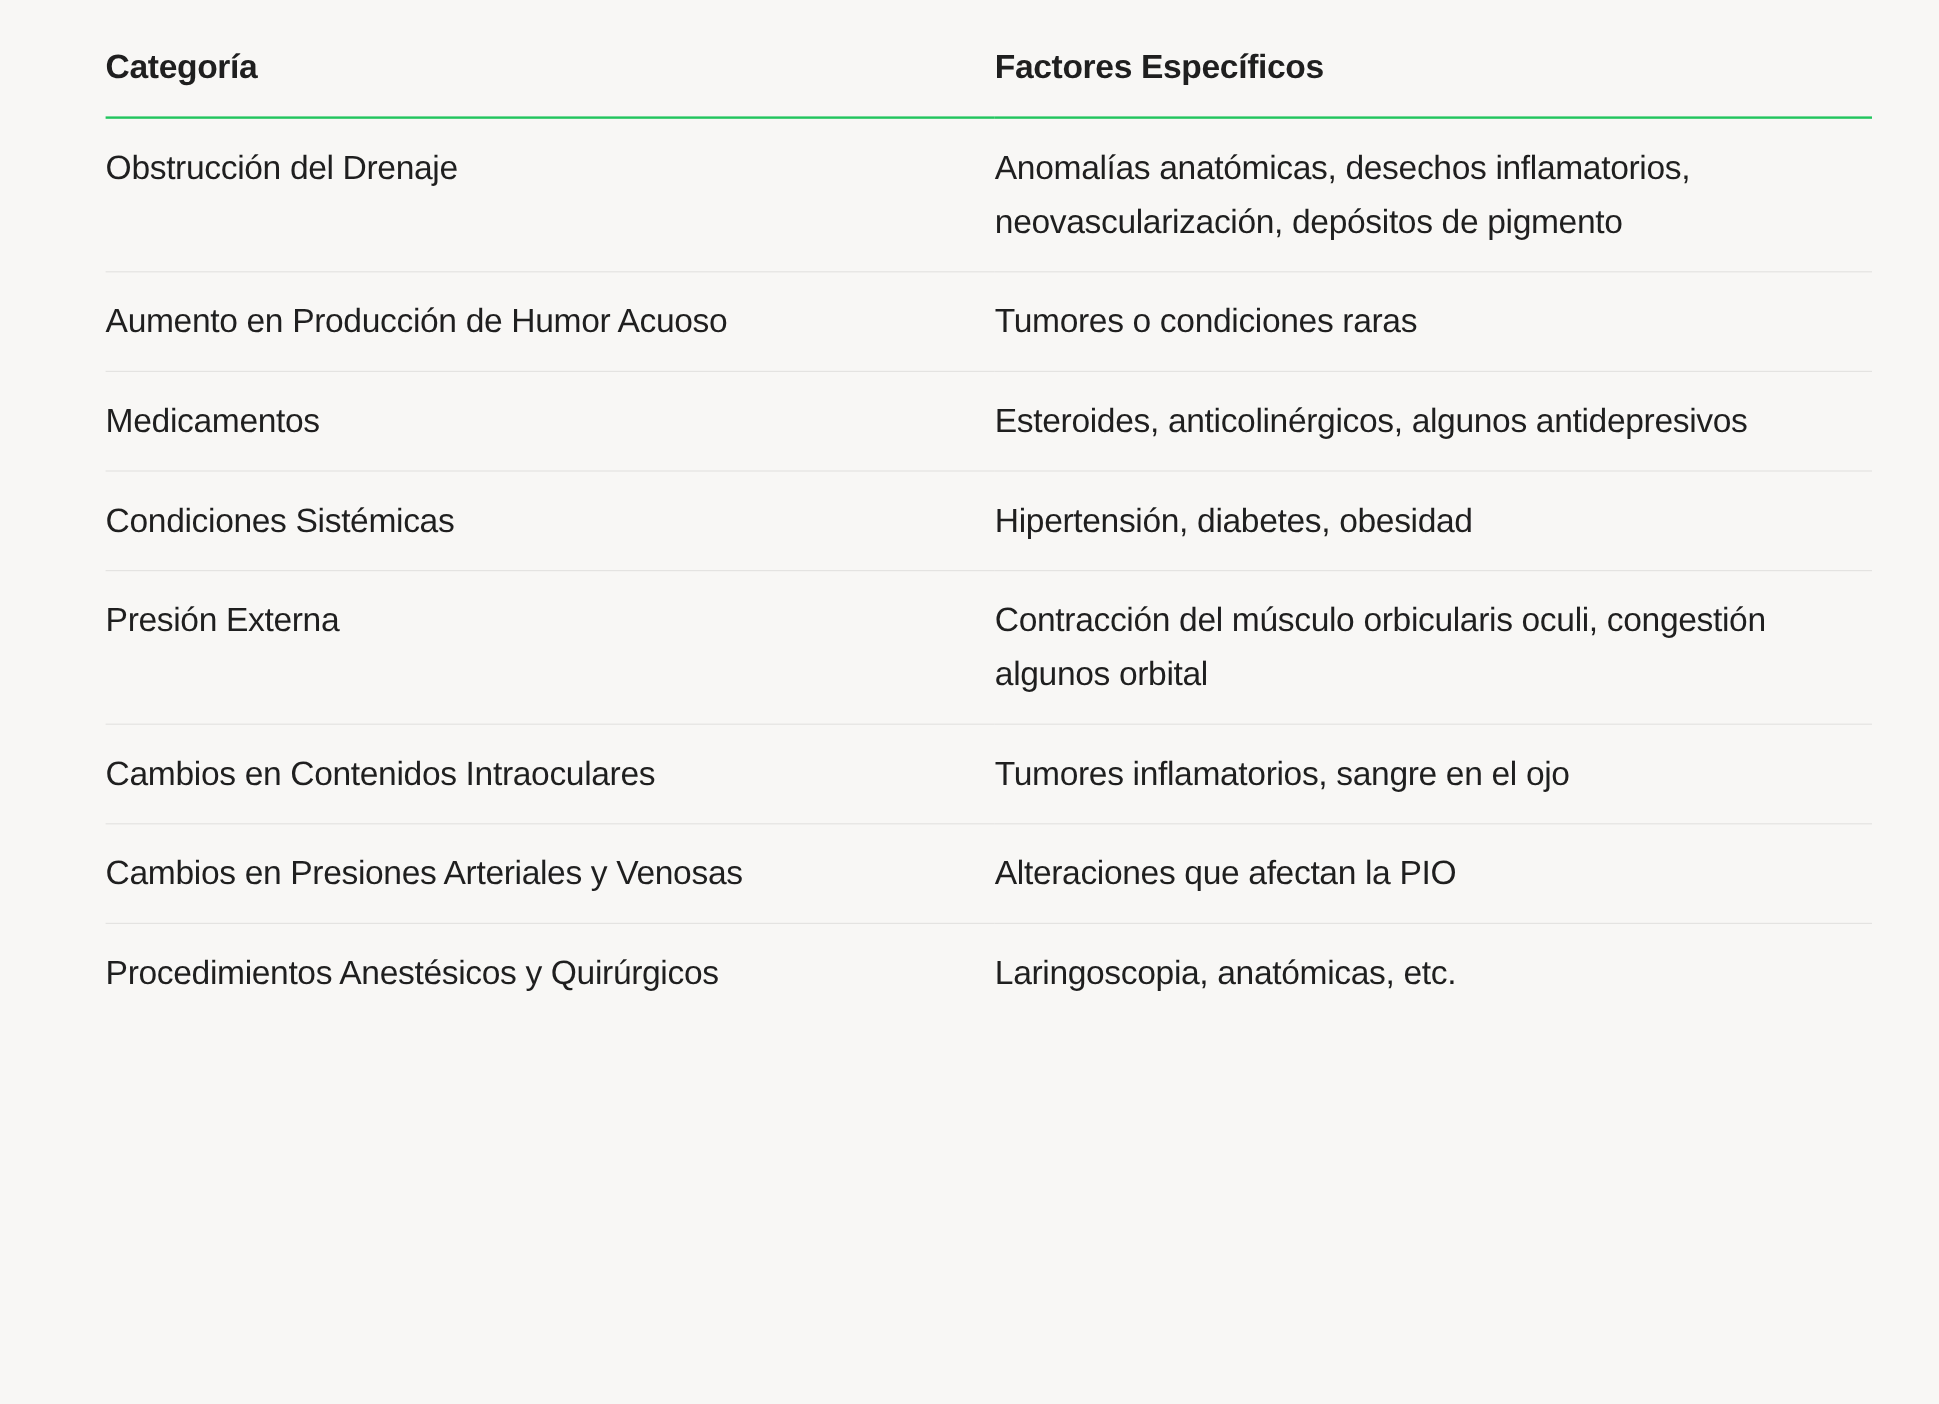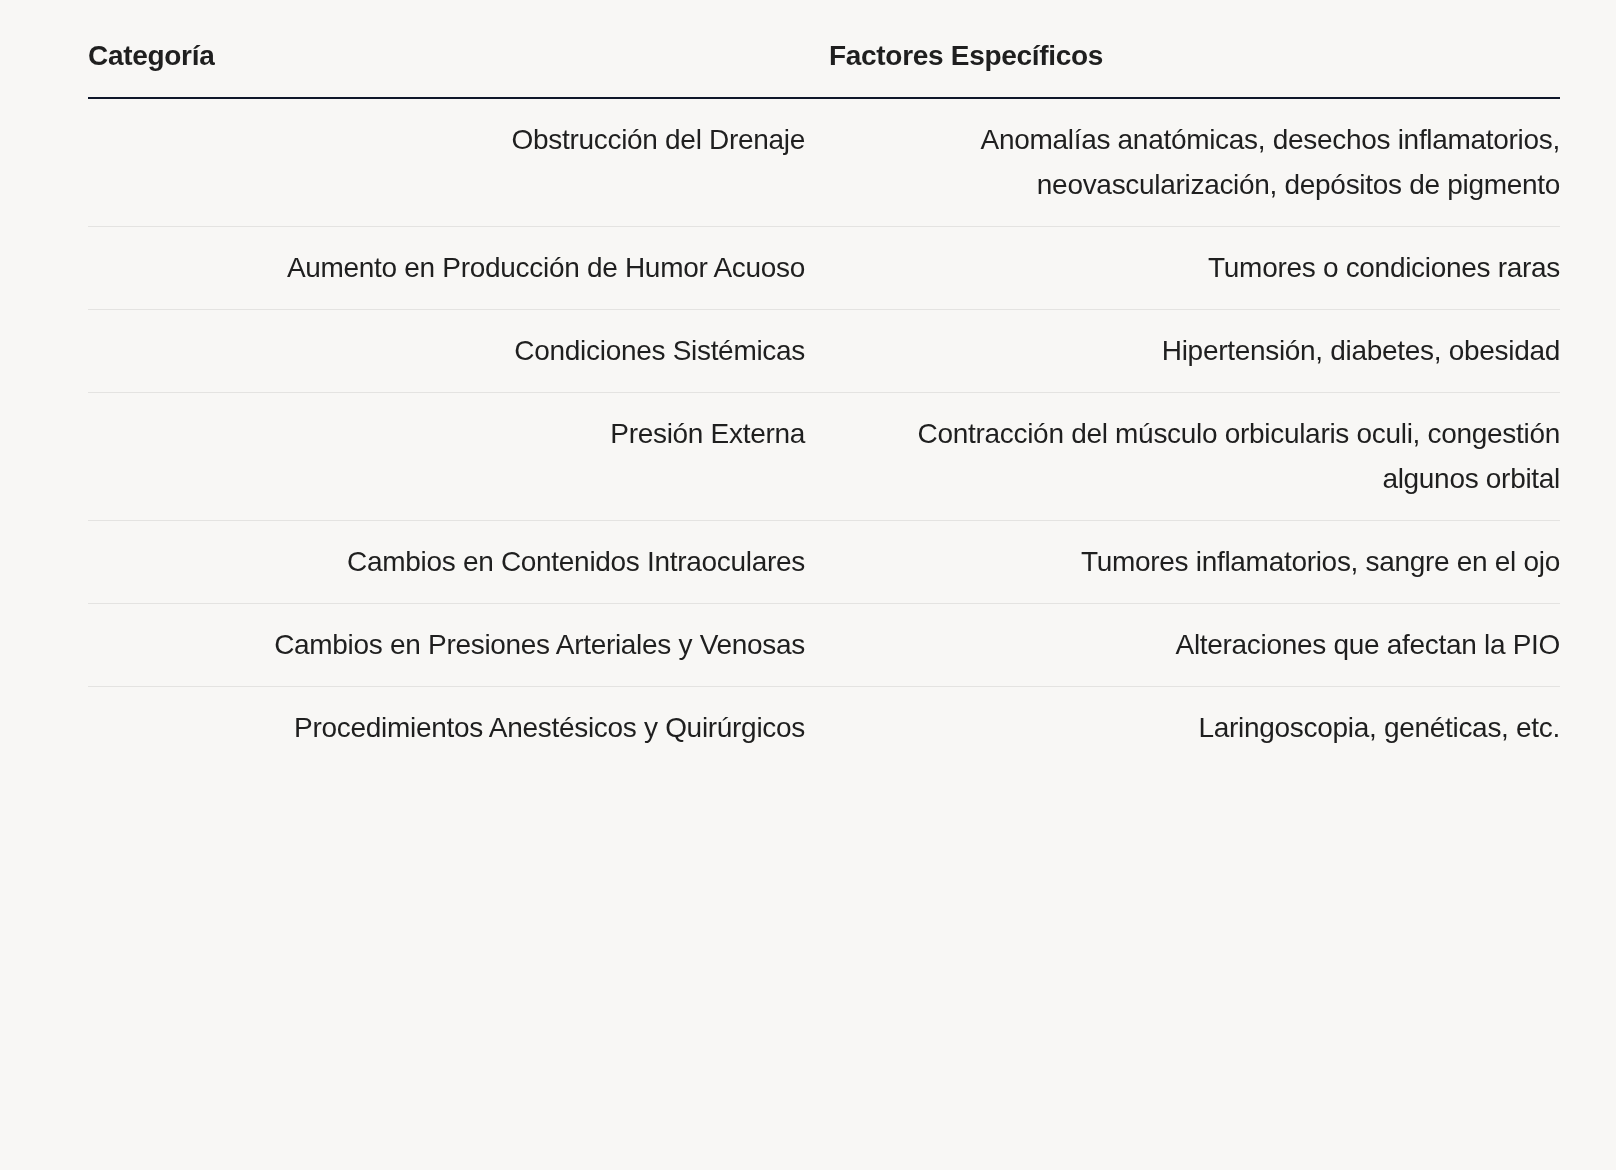--- a/index.html
+++ b/index.html
@@ -27,31 +27,30 @@
   col.col-category { width: 741px; }
   col.col-factors  { width: 731px; }
   th.col-header {
     font-size: 28px;
     font-weight: 700;
     text-align: left;
     vertical-align: bottom;
     line-height: 40px;
     letter-spacing: -0.3px;
     padding: 36px 24px 21px 0;
-    border-bottom: 2px solid #0f172a;
+    border-bottom: 2px solid #22c55e;
   }
   td.cell {
     font-size: 28px;
     font-weight: 400;
     vertical-align: top;
     line-height: 45px;
     letter-spacing: -0.3px;
     padding: 18px 24px 19px 0;
     border-bottom: 1px solid #e4e3e1;
-    text-align: right;
   }
   td.factors-cell {
     white-space: pre-line;
     padding-right: 0;
   }
   tbody tr:last-child td.cell {
     border-bottom: none;
   }
 </style>
 </head>
@@ -73,35 +72,39 @@
       <tr>
         <td class="cell category-cell">Obstrucción del Drenaje</td>
         <td class="cell factors-cell">Anomalías anatómicas, desechos inflamatorios,
 neovascularización, depósitos de pigmento</td>
       </tr>
       <tr>
         <td class="cell category-cell">Aumento en Producción de Humor Acuoso</td>
         <td class="cell factors-cell">Tumores o condiciones raras</td>
       </tr>
       <tr>
+        <td class="cell category-cell">Medicamentos</td>
+        <td class="cell factors-cell">Esteroides, anticolinérgicos, algunos antidepresivos</td>
+      </tr>
+      <tr>
         <td class="cell category-cell">Condiciones Sistémicas</td>
         <td class="cell factors-cell">Hipertensión, diabetes, obesidad</td>
       </tr>
       <tr>
         <td class="cell category-cell">Presión Externa</td>
         <td class="cell factors-cell">Contracción del músculo orbicularis oculi, congestión
 algunos orbital</td>
       </tr>
       <tr>
         <td class="cell category-cell">Cambios en Contenidos Intraoculares</td>
         <td class="cell factors-cell">Tumores inflamatorios, sangre en el ojo</td>
       </tr>
       <tr>
         <td class="cell category-cell">Cambios en Presiones Arteriales y Venosas</td>
         <td class="cell factors-cell">Alteraciones que afectan la PIO</td>
       </tr>
       <tr>
         <td class="cell category-cell">Procedimientos Anestésicos y Quirúrgicos</td>
-        <td class="cell factors-cell">Laringoscopia, genéticas, etc.</td>
+        <td class="cell factors-cell">Laringoscopia, anatómicas, etc.</td>
       </tr>
     </tbody>
   </table>
 </div>
 
 </body></html>

